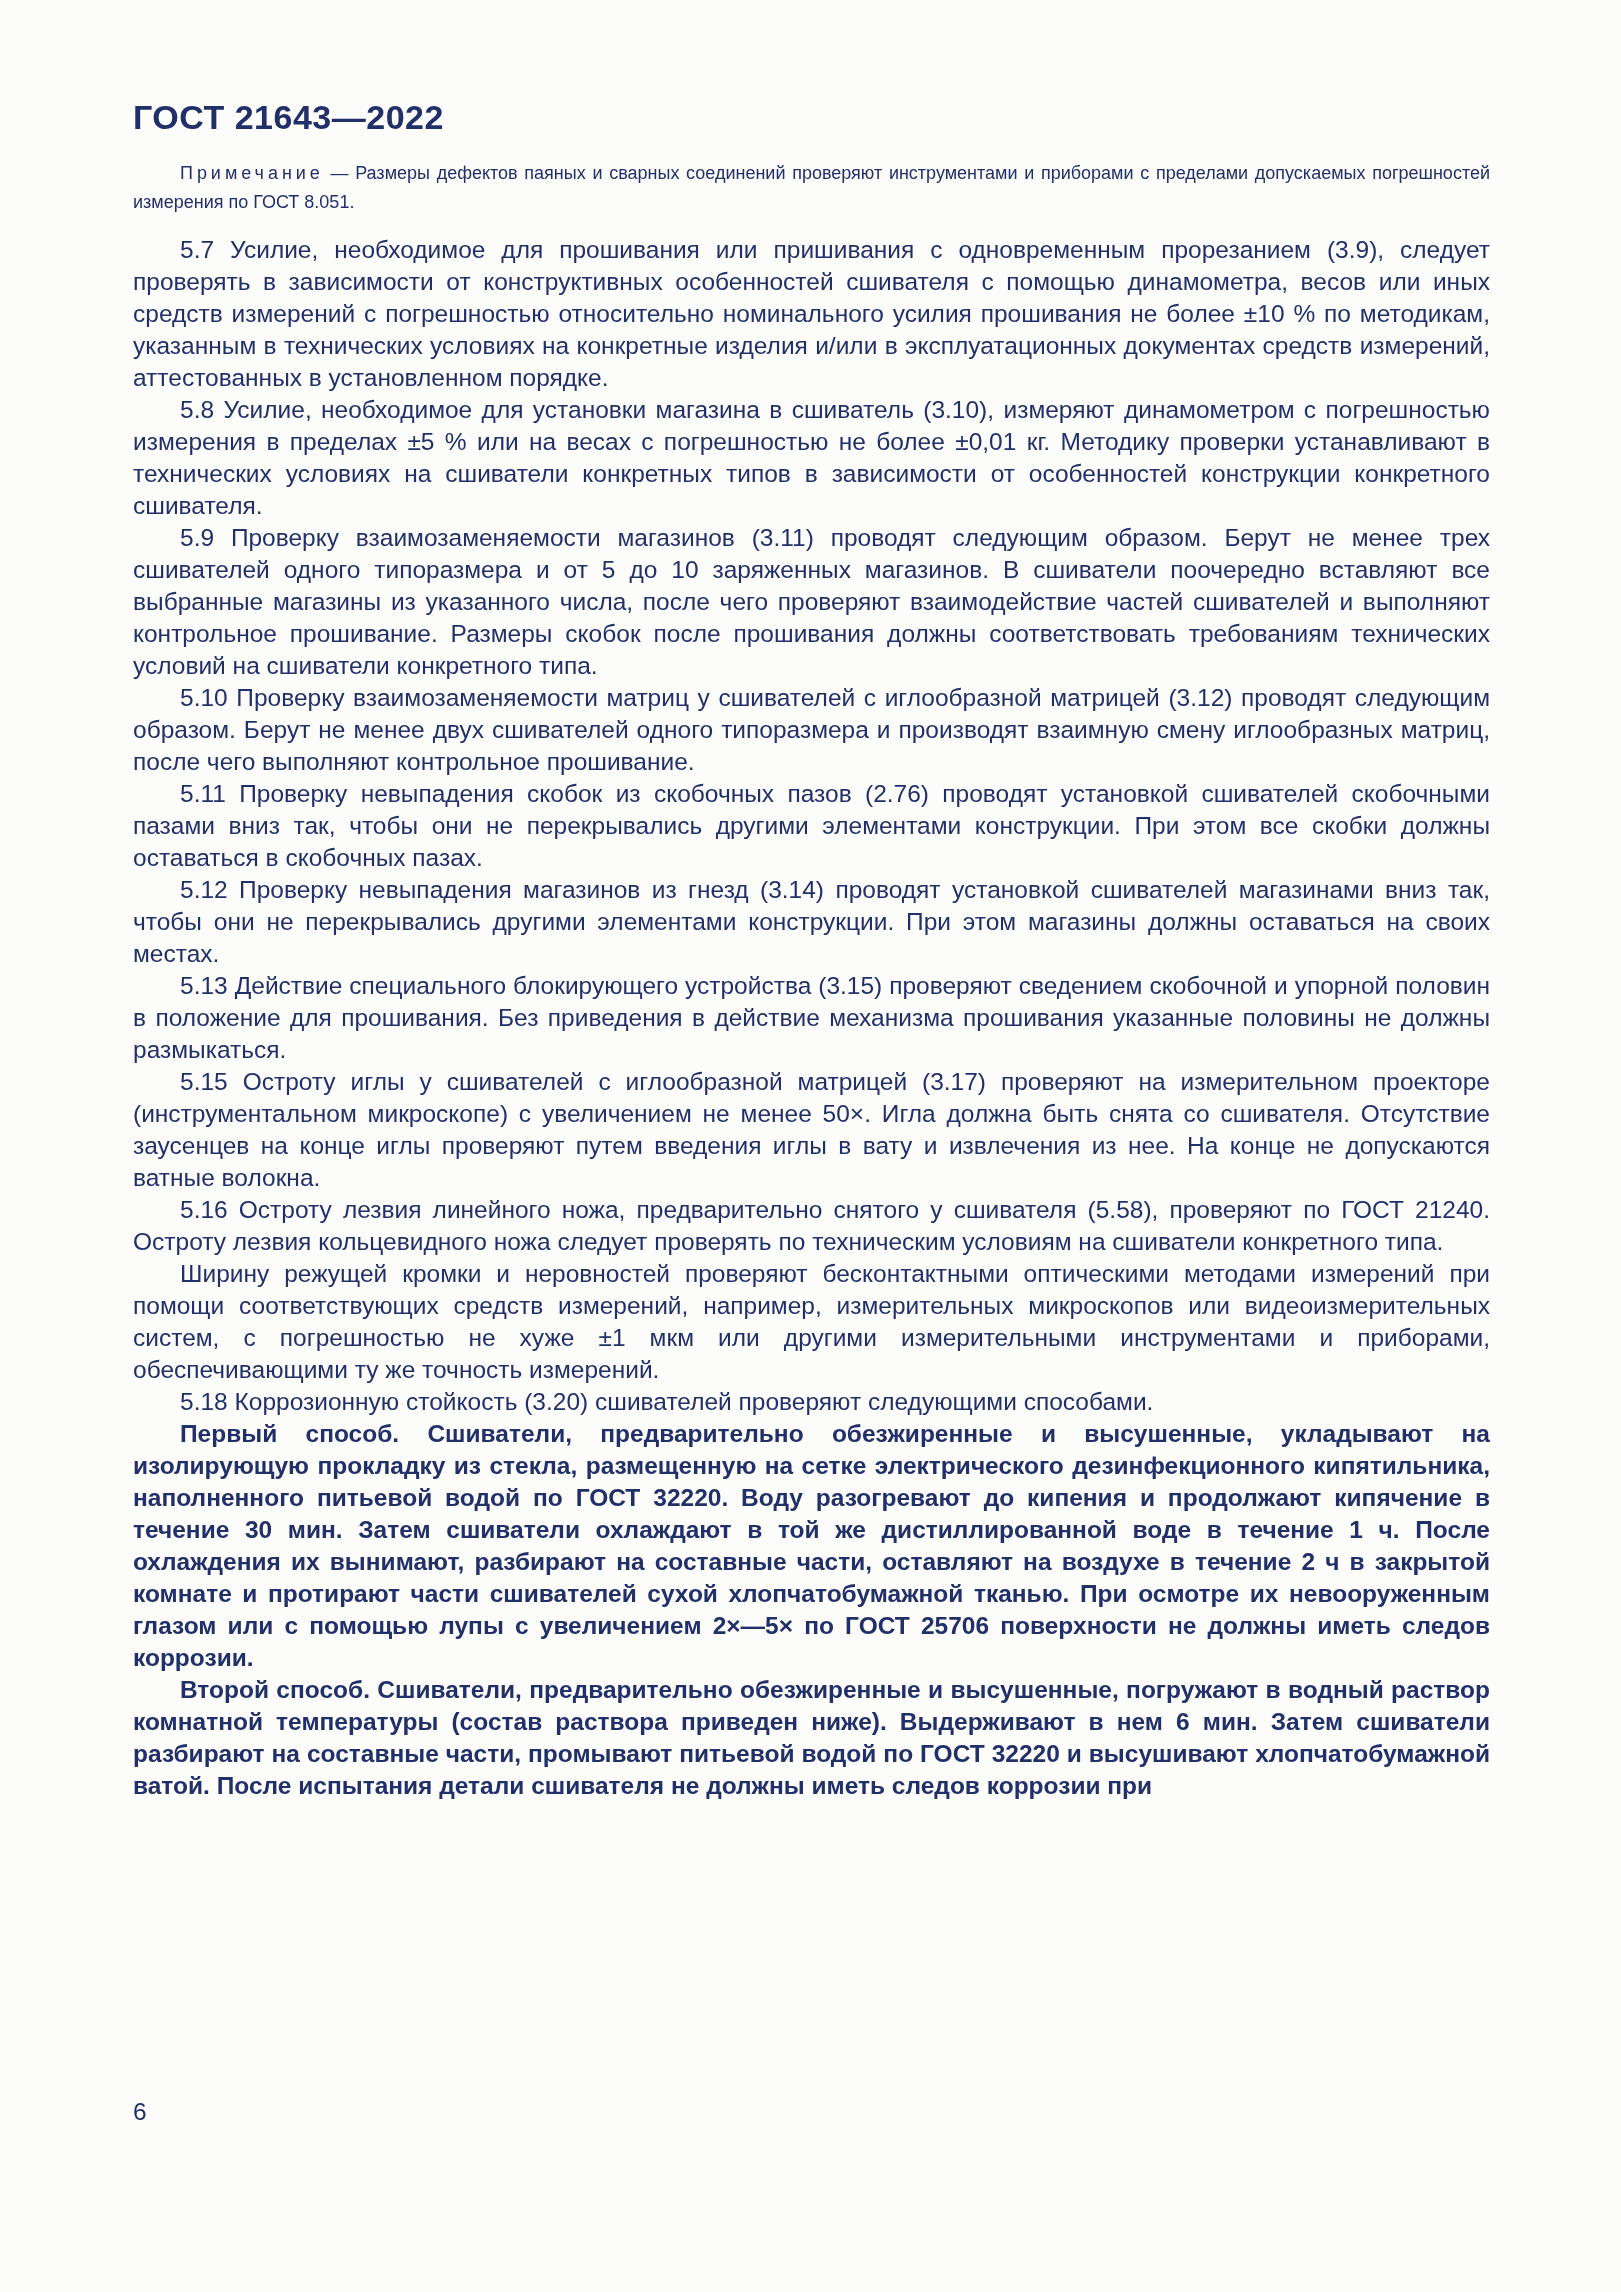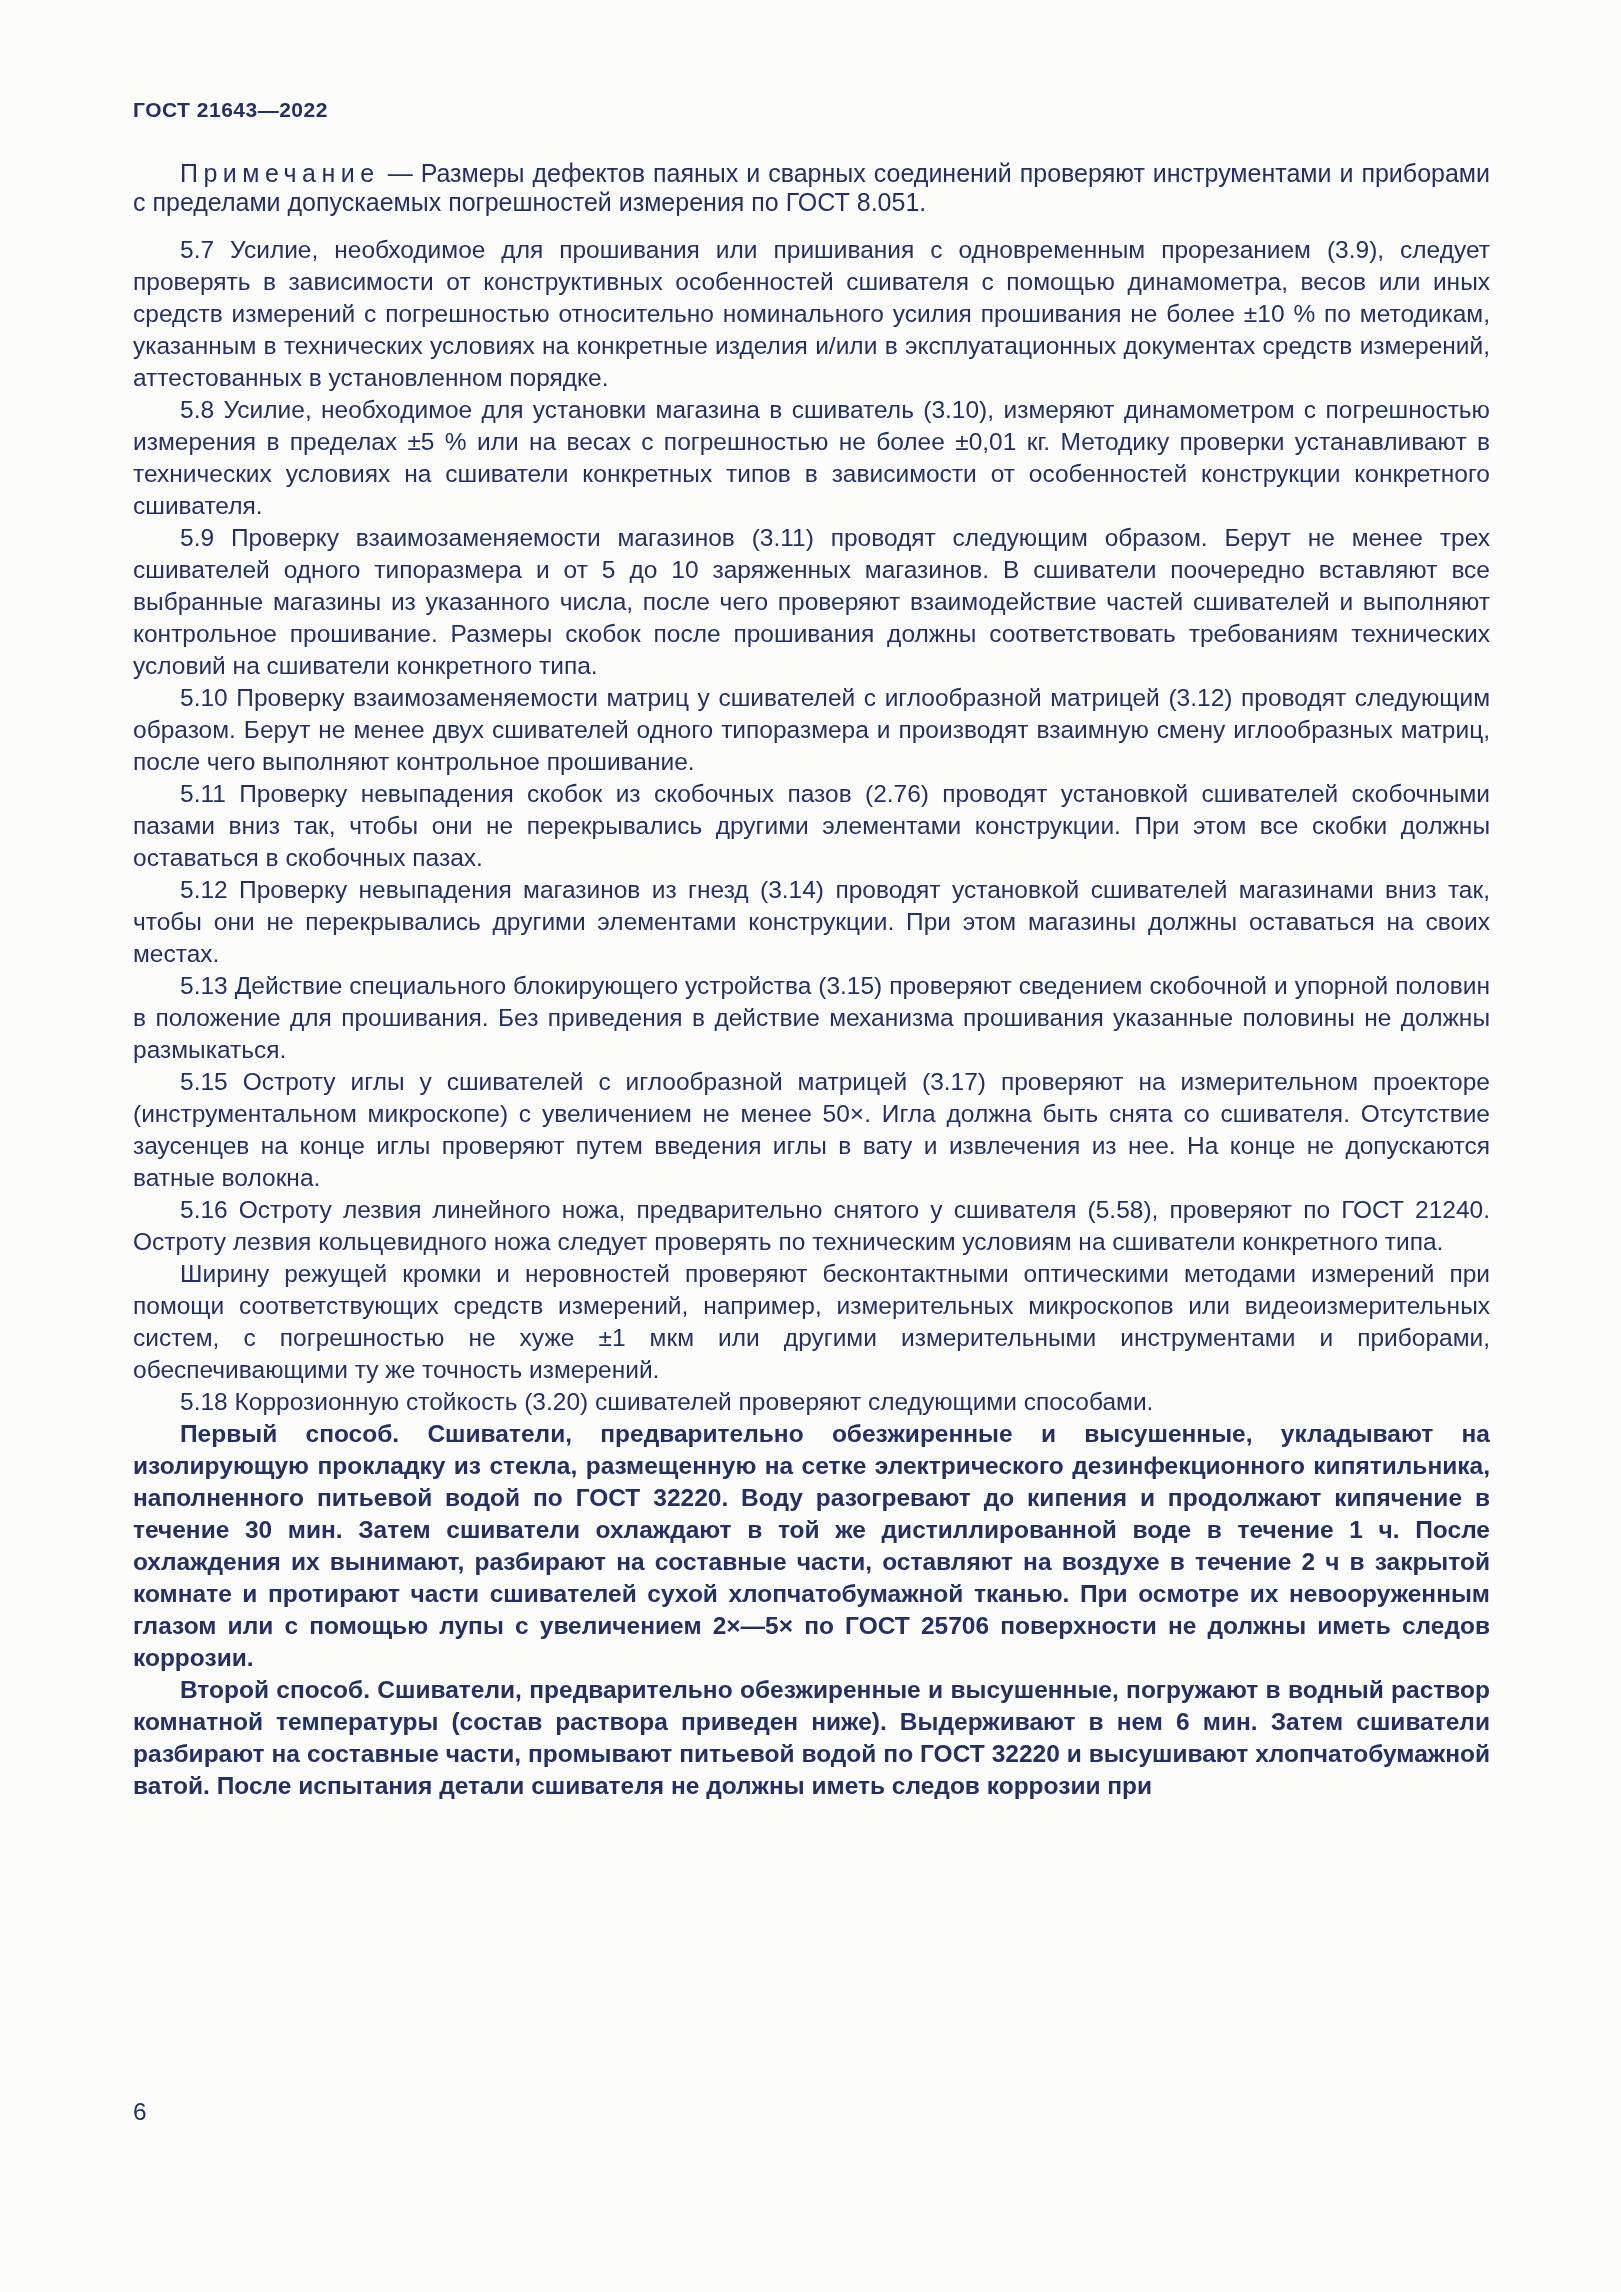--- a/index.html
+++ b/index.html
@@ -14,39 +14,39 @@
     height: 2293px;
     margin: 0 auto;
     background: #fcfcfa;
     color: #22306a;
     overflow: hidden;
   }
   .doc-header {
     position: absolute;
     top: 98px;
     left: 133px;
-    font-size: 21px;
+    font-size: 34px;
     font-weight: bold;
     letter-spacing: 0.5px;
   }
   .content {
     position: absolute;
     top: 155px;
     left: 133px;
     width: 1357px;
     font-size: 24.5px;
     line-height: 32px;
     text-align: justify;
   }
   p.para {
     margin: 0;
     text-indent: 47px;
   }
   p.para.note {
-    font-size: 25px;
+    font-size: 18px;
     line-height: 29px;
     margin: 3.9px 0 17.6px 0;
   }
   .note-lead {
     letter-spacing: 0.22em;
   }
   .bold-lead {
     font-weight: bold;
     margin-top: 16px;
   }

